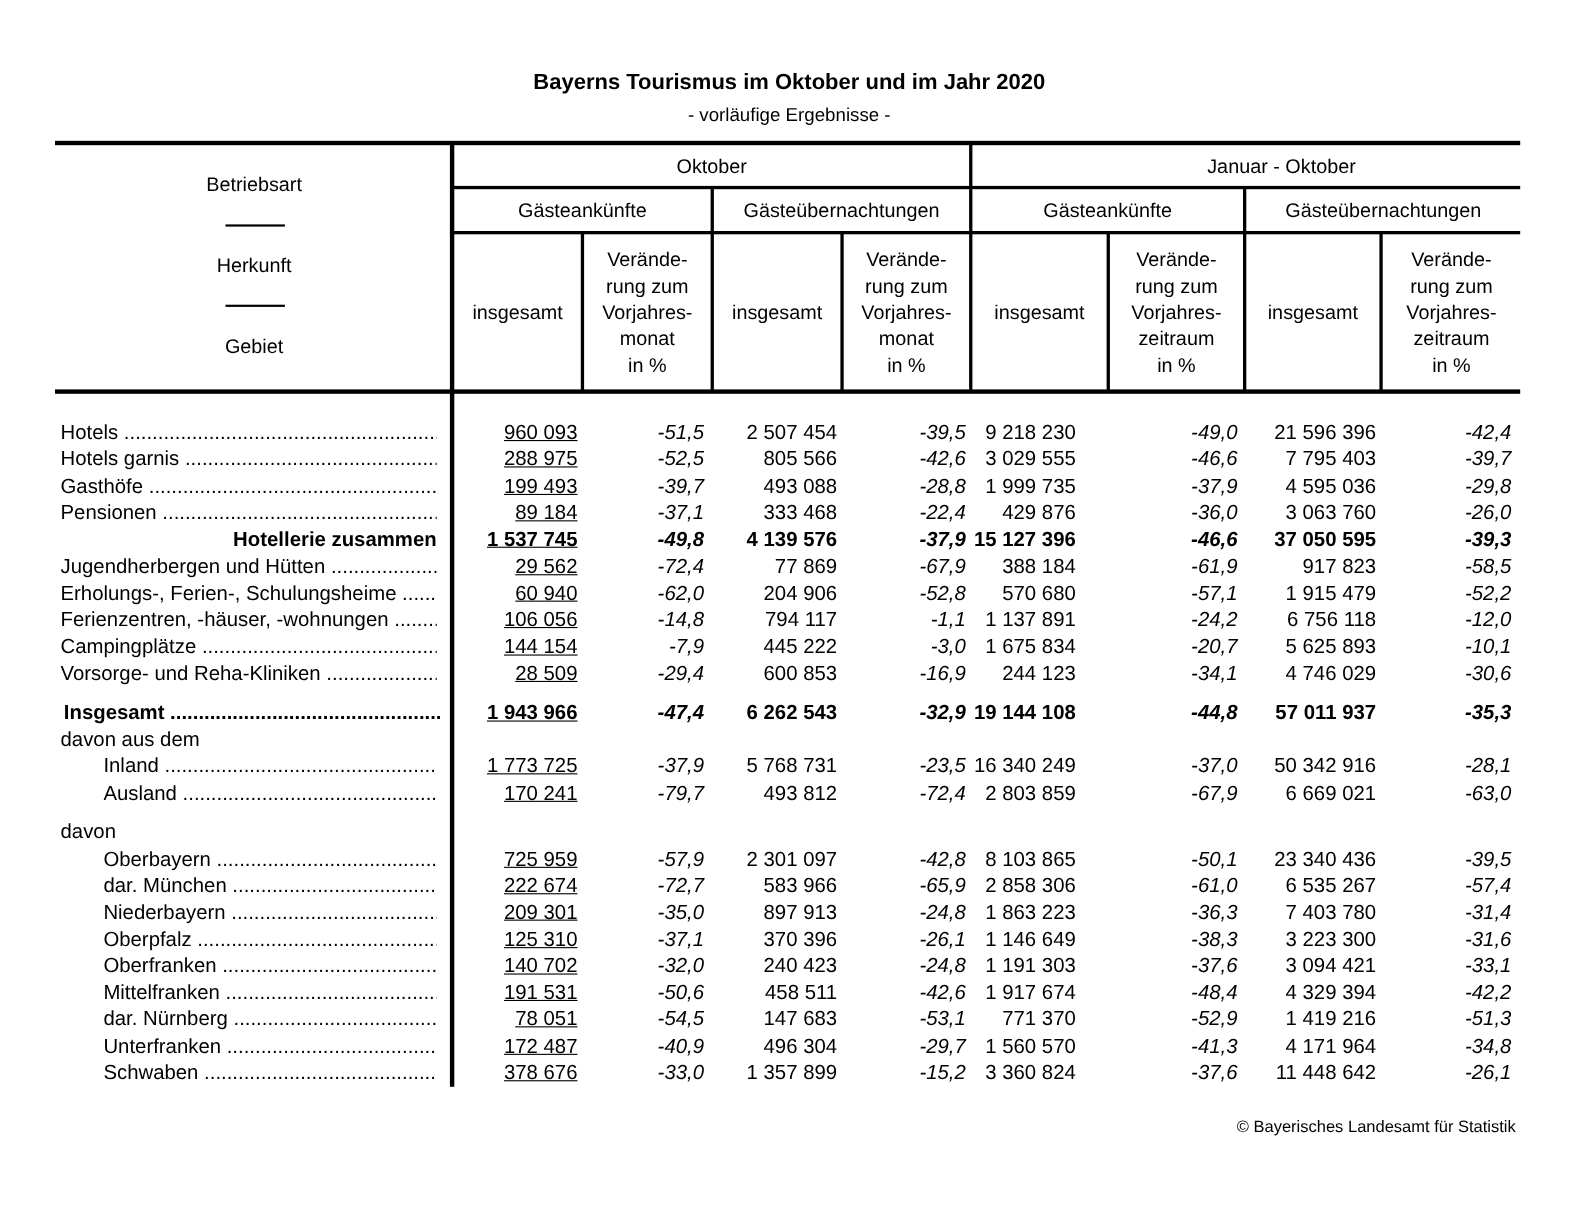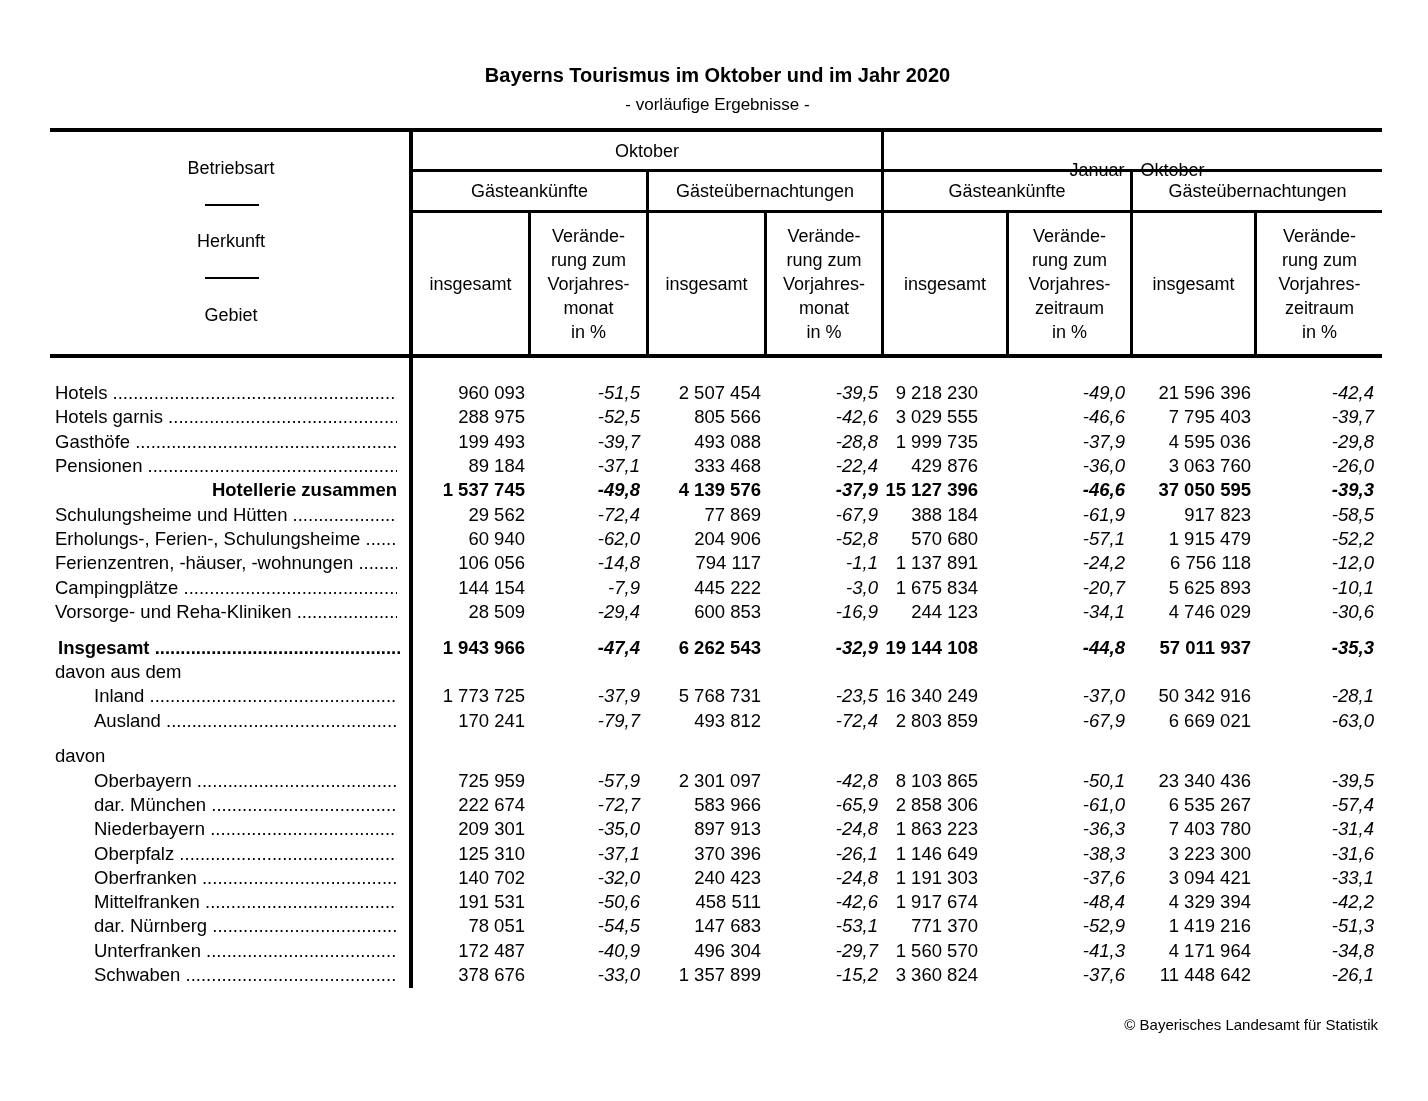--- a/index.html
+++ b/index.html
@@ -26,21 +26,21 @@
   .stub-dash { position: absolute; left: 205px; width: 54px; height: 2px; background: #000; }
 
   
   .row { position: absolute; left: 0; width: 1428px; height: 24px; font-size: 18.5px; line-height: 24px; }
   .row .label { position: absolute; left: 55px; width: 342px; white-space: nowrap; overflow: hidden; }
   .row .label.indent { left: 94px; width: 303px; }
   .row .label.right { text-align: right; font-weight: bold; }
   .row .num { position: absolute; text-align: right; white-space: nowrap; }
   .row .pct { font-style: italic; }
   .row.bold .num, .row.bold .label { font-weight: bold; }
-  .c1 { left: 412px; width: 113px; }
+  .c1 { left: 412px; width: 113px; text-decoration: underline; }
   .c2 { left: 530px; width: 110px; }
   .c3 { left: 648px; width: 113px; }
   .c4 { left: 766px; width: 112px; }
   .c5 { left: 859px; width: 119px; }
   .c6 { left: 1008px; width: 117px; }
   .c7 { left: 1132px; width: 119px; }
   .c8 { left: 1256px; width: 118px; }
   .footer {
     position: absolute; right: 50px; top: 1016px; font-size: 15px;
   }
@@ -65,21 +65,21 @@
 <div class="vline" style="left:1006px; top:211px; width:3px; height:145px;"></div>
 <div class="vline" style="left:1254px; top:211px; width:3px; height:145px;"></div>
 
 <div class="stub-label" style="top:158px;">Betriebsart</div>
 <div class="stub-dash" style="top:204px;"></div>
 <div class="stub-label" style="top:231px;">Herkunft</div>
 <div class="stub-dash" style="top:277px;"></div>
 <div class="stub-label" style="top:305px;">Gebiet</div>
 
 <div class="hcell" style="left:413px; top:132px; width:468px; height:37px;">Oktober</div>
-<div class="hcell" style="left:888px; top:132px; width:498px; height:37px;margin-top:19px;">Januar - Oktober</div>
+<div class="hcell" style="left:916px; top:132px; width:498px; height:37px;">Januar - Oktober</div>
 
 <div class="hcell" style="left:413px; top:172px; width:233px; height:38px;">Gästeankünfte</div>
 <div class="hcell" style="left:649px; top:172px; width:232px; height:38px;">Gästeübernachtungen</div>
 <div class="hcell" style="left:884px; top:172px; width:246px; height:38px;">Gästeankünfte</div>
 <div class="hcell" style="left:1133px; top:172px; width:249px; height:38px;">Gästeübernachtungen</div>
 
 <div class="hcell" style="left:413px; top:213px; width:115px; height:141px;">insgesamt</div>
 <div class="hcell" style="left:531px; top:213px; width:115px; height:141px; white-space:pre-line;">Verände-
 rung zum
 Vorjahres-
@@ -154,21 +154,21 @@
       <div class="num c1">1 537 745</div>
       <div class="num c2 pct">-49,8</div>
       <div class="num c3">4 139 576</div>
       <div class="num c4 pct">-37,9</div>
       <div class="num c5">15 127 396</div>
       <div class="num c6 pct">-46,6</div>
       <div class="num c7">37 050 595</div>
       <div class="num c8 pct">-39,3</div>
     </div>
     <div class="row" style="top: 503px;">
-      <div class="label"><span>Schulungsheime und Hütten</span><span> ................................................................................</span></div>
+      <div class="label"><span>Jugendherbergen und Hütten</span><span> ................................................................................</span></div>
       <div class="num c1">29 562</div>
       <div class="num c2 pct">-72,4</div>
       <div class="num c3">77 869</div>
       <div class="num c4 pct">-67,9</div>
       <div class="num c5">388 184</div>
       <div class="num c6 pct">-61,9</div>
       <div class="num c7">917 823</div>
       <div class="num c8 pct">-58,5</div>
     </div>
     <div class="row" style="top: 527px;">

